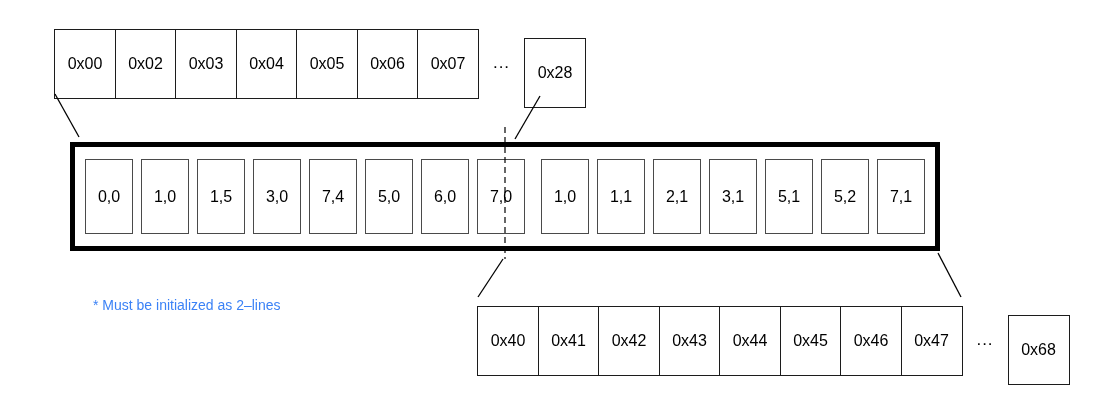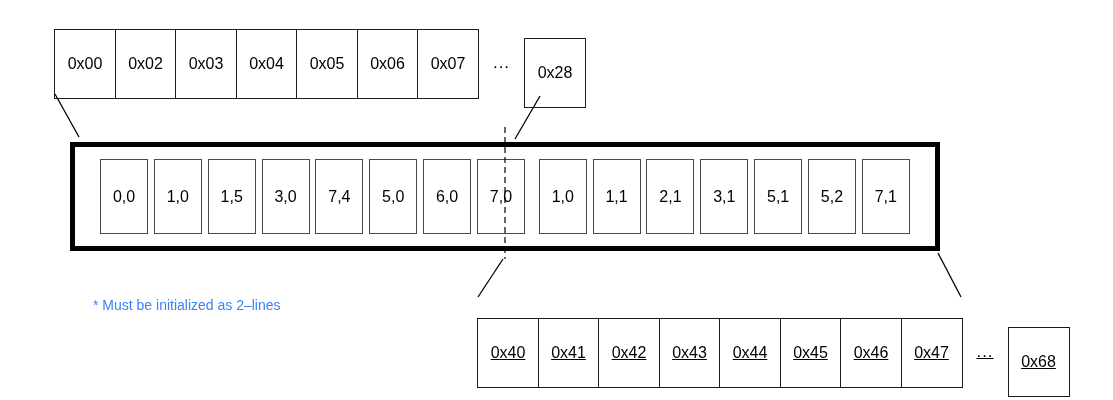--- a/index.html
+++ b/index.html
@@ -9,21 +9,21 @@
     height: 400px;
     background: #ffffff;
     font-family: "Liberation Sans", sans-serif;
     color: #000;
     overflow: hidden;
   }
 
   
   .addr-row { position: absolute; display: flex; align-items: flex-start; }
   .addr-row.top    { left: 54px;  top: 29px;  }
-  .addr-row.bottom { left: 477px; top: 318px; text-decoration: underline; }
+  .addr-row.bottom { left: 477px; top: 306px; }
   .cells { display: flex; }
   .addr-cell {
     box-sizing: border-box;
     width: 62px; height: 70px;
     border: 1.5px solid #1c1c1c;
     margin-left: -1.5px;
     display: flex; align-items: center; justify-content: center;
     font-size: 16px;
     background: #ffffff;
   }
@@ -40,21 +40,21 @@
   .line-box {
     position: absolute;
     left: 70px; top: 142px;
     width: 870px; height: 109px;
     box-sizing: border-box;
     border: 5px solid #000;
     background: #ffffff;
     display: flex;
     align-items: center;
     justify-content: space-between;
-    padding: 0 25px;
+    padding: 0 10px;
   }
   .line-cell {
     box-sizing: border-box;
     width: 48px; height: 75px;
     border: 1.5px solid #4a4a4a;
     display: flex; align-items: center; justify-content: center;
     font-size: 16px;
     background: #ffffff;
     flex: 0 0 auto;
   }

